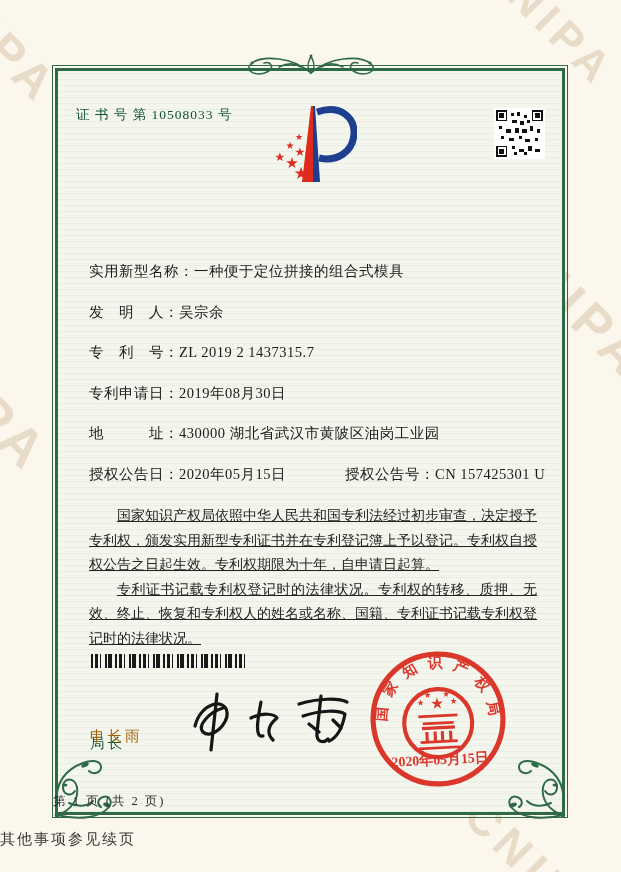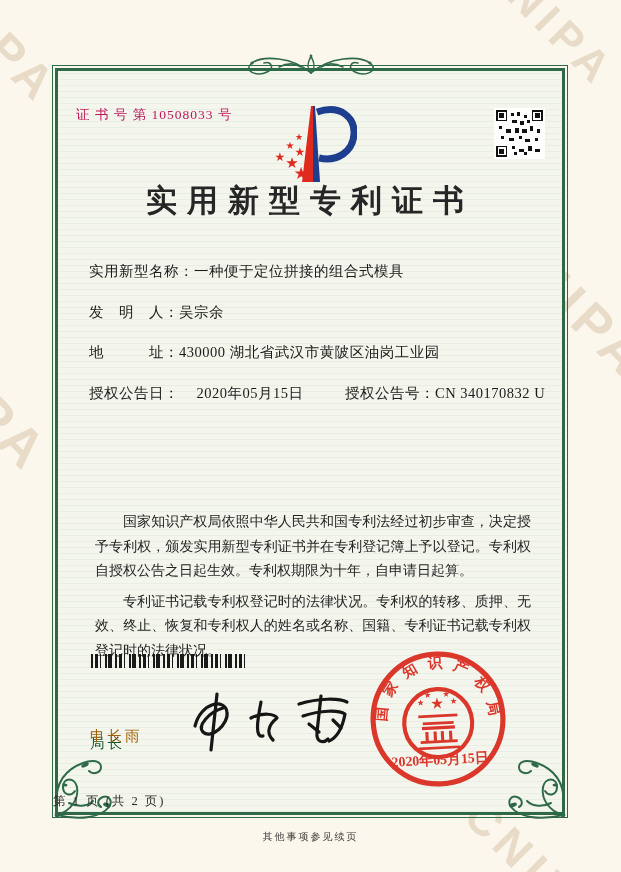--- a/index.html
+++ b/index.html
@@ -32,59 +32,59 @@
   .frame-inner{
     position:absolute;inset:2px;border:3px solid #2f6a48;
     background:
       repeating-linear-gradient(0deg, rgba(120,165,125,0.10) 0 1px, rgba(0,0,0,0) 1px 6px),
       #f4f6ee;
   }
   .flourish-top{position:absolute;left:168px;top:-13px;}
   .flourish-bl{position:absolute;left:-4px;bottom:-6px;}
   .flourish-br{position:absolute;right:-4px;bottom:-6px;transform:scaleX(-1);}
   
-  .cert-no{position:absolute;left:23px;top:40px;font-size:13.5px;letter-spacing:1px;color:#be185d;}
+  .cert-no{position:absolute;left:23px;top:40px;font-size:13.5px;letter-spacing:1px;color:#14532d;}
   .logo{position:absolute;left:212px;top:38px;}
   .qr{position:absolute;left:441px;top:42px;width:47px;height:47px;background:#fff;padding:2px;}
   .title{
     position:absolute;left:0;right:0;top:114px;text-align:center;
     font-size:31px;font-weight:bold;letter-spacing:10px;color:#262626;
   }
   
   .fields{position:absolute;left:36px;top:196px;width:452px;font-size:14.5px;color:#1b1b1b;}
   .frow{margin-bottom:21.5px;white-space:nowrap;}
   .flabel{letter-spacing:0.5px;}
-  .fvalue{letter-spacing:0.5px;text-align:center;}
+  .fvalue{letter-spacing:0.5px;}
   .fvalue-fixed{display:inline-block;width:142px;}
   .grant-gap{display:inline-block;width:24px;}
   
   .paras{position:absolute;left:36px;top:438px;width:448px;font-size:14px;line-height:24.5px;
     text-align:justify;color:#242424;}
-  .paras p{margin:6px;text-indent:2em;}
+  .paras p{margin:0;text-indent:2em;text-decoration:underline;}
   
   .barcode{
     position:absolute;left:38px;top:588px;width:158px;height:14px;
     background:repeating-linear-gradient(90deg,
       #191919 0 2px, rgba(0,0,0,0) 2px 4px,
       #191919 4px 7px, rgba(0,0,0,0) 7px 9px,
       #191919 9px 10px, rgba(0,0,0,0) 10px 14px,
       #191919 14px 16px, rgba(0,0,0,0) 16px 17px,
       #191919 17px 21px, rgba(0,0,0,0) 21px 24px);
   }
   
   .sig-title{position:absolute;left:37px;top:668px;font-size:14.5px;letter-spacing:3px;
     font-family:"Liberation Sans","DejaVu Sans",sans-serif;color:#14532d;}
   .sig-name{position:absolute;left:37px;top:661px;font-size:14.5px;letter-spacing:3px;
     font-family:"Liberation Sans","DejaVu Sans",sans-serif;color:#a16207;}
   .sig-script{position:absolute;left:128px;top:620px;}
   
   .seal{position:absolute;left:317px;top:585px;width:136px;height:136px;transform:rotate(-3deg);}
   
   .page-info{position:absolute;left:0;right:0;top:727px;text-align:left;font-size:12.5px;color:#2c2c2c;letter-spacing:2px;}
-  .cont-note{position:absolute;left:0;right:0;top:830px;text-align:center;font-size:10px;color:#3a3a3a;letter-spacing:2px;}
+  .cont-note{position:absolute;left:0;right:0;top:830px;text-align:left;font-size:15px;color:#3a3a3a;letter-spacing:2px;}
   svg{display:block;}
 </style>
 </head>
 <body>
 
 <div class="page">
 
   <div class="wm wm-tan wm-tl">CNIPA</div>
   <div class="wm wm-tan wm-tr">CNIPA</div>
   <div class="wm wm-tan wm-left">CNIPA</div>
@@ -187,34 +187,39 @@
           <rect x="24" y="17" width="2" height="2"></rect>
         <rect x="10" y="22" width="2" height="2"></rect>
           <rect x="14" y="24" width="3" height="2"></rect>
           <rect x="20" y="22" width="2" height="3"></rect>
         <rect x="24" y="24" width="3" height="2"></rect>
           <rect x="17" y="26" width="2" height="2"></rect>
           <rect x="11" y="26" width="2" height="2"></rect>
       </g>
     </svg>
 
-    <div class="title">实用新型专利证书</div>
 
     <div class="fields">
       <div class="frow">
         <span class="flabel">实用新型名称：</span><span class="fvalue">一种便于定位拼接的组合式模具</span>
       </div>
       <div class="frow">
         <span class="flabel">发　明　人：</span><span class="fvalue">吴宗余</span>
       </div>
       <div class="frow">
+        <span class="flabel">专　利　号：</span><span class="fvalue">ZL 2019 2 1437315.7</span>
+      </div>
+      <div class="frow">
+        <span class="flabel">专利申请日：</span><span class="fvalue">2019年08月30日</span>
+      </div>
+      <div class="frow">
         <span class="flabel">地　　　址：</span><span class="fvalue">430000 湖北省武汉市黄陂区油岗工业园</span>
       </div>
       <div class="frow">
-        <span class="flabel">授权公告日：</span><span class="fvalue fvalue-fixed">2020年05月15日</span><span class="grant-gap"></span><span class="flabel">授权公告号：</span><span class="fvalue">CN 340170832 U</span>
+        <span class="flabel">授权公告日：</span><span class="fvalue fvalue-fixed">2020年05月15日</span><span class="grant-gap"></span><span class="flabel">授权公告号：</span><span class="fvalue">CN 157425301 U</span>
       </div>
     </div>
 
     <div class="paras">
       <p>国家知识产权局依照中华人民共和国专利法经过初步审查，决定授予专利权，颁发实用新型专利证书并在专利登记簿上予以登记。专利权自授权公告之日起生效。专利权期限为十年，自申请日起算。</p>
       <p>专利证书记载专利权登记时的法律状况。专利权的转移、质押、无效、终止、恢复和专利权人的姓名或名称、国籍、专利证书记载专利权登记时的法律状况。</p>
     </div>
 
     <div class="barcode"></div>
 

